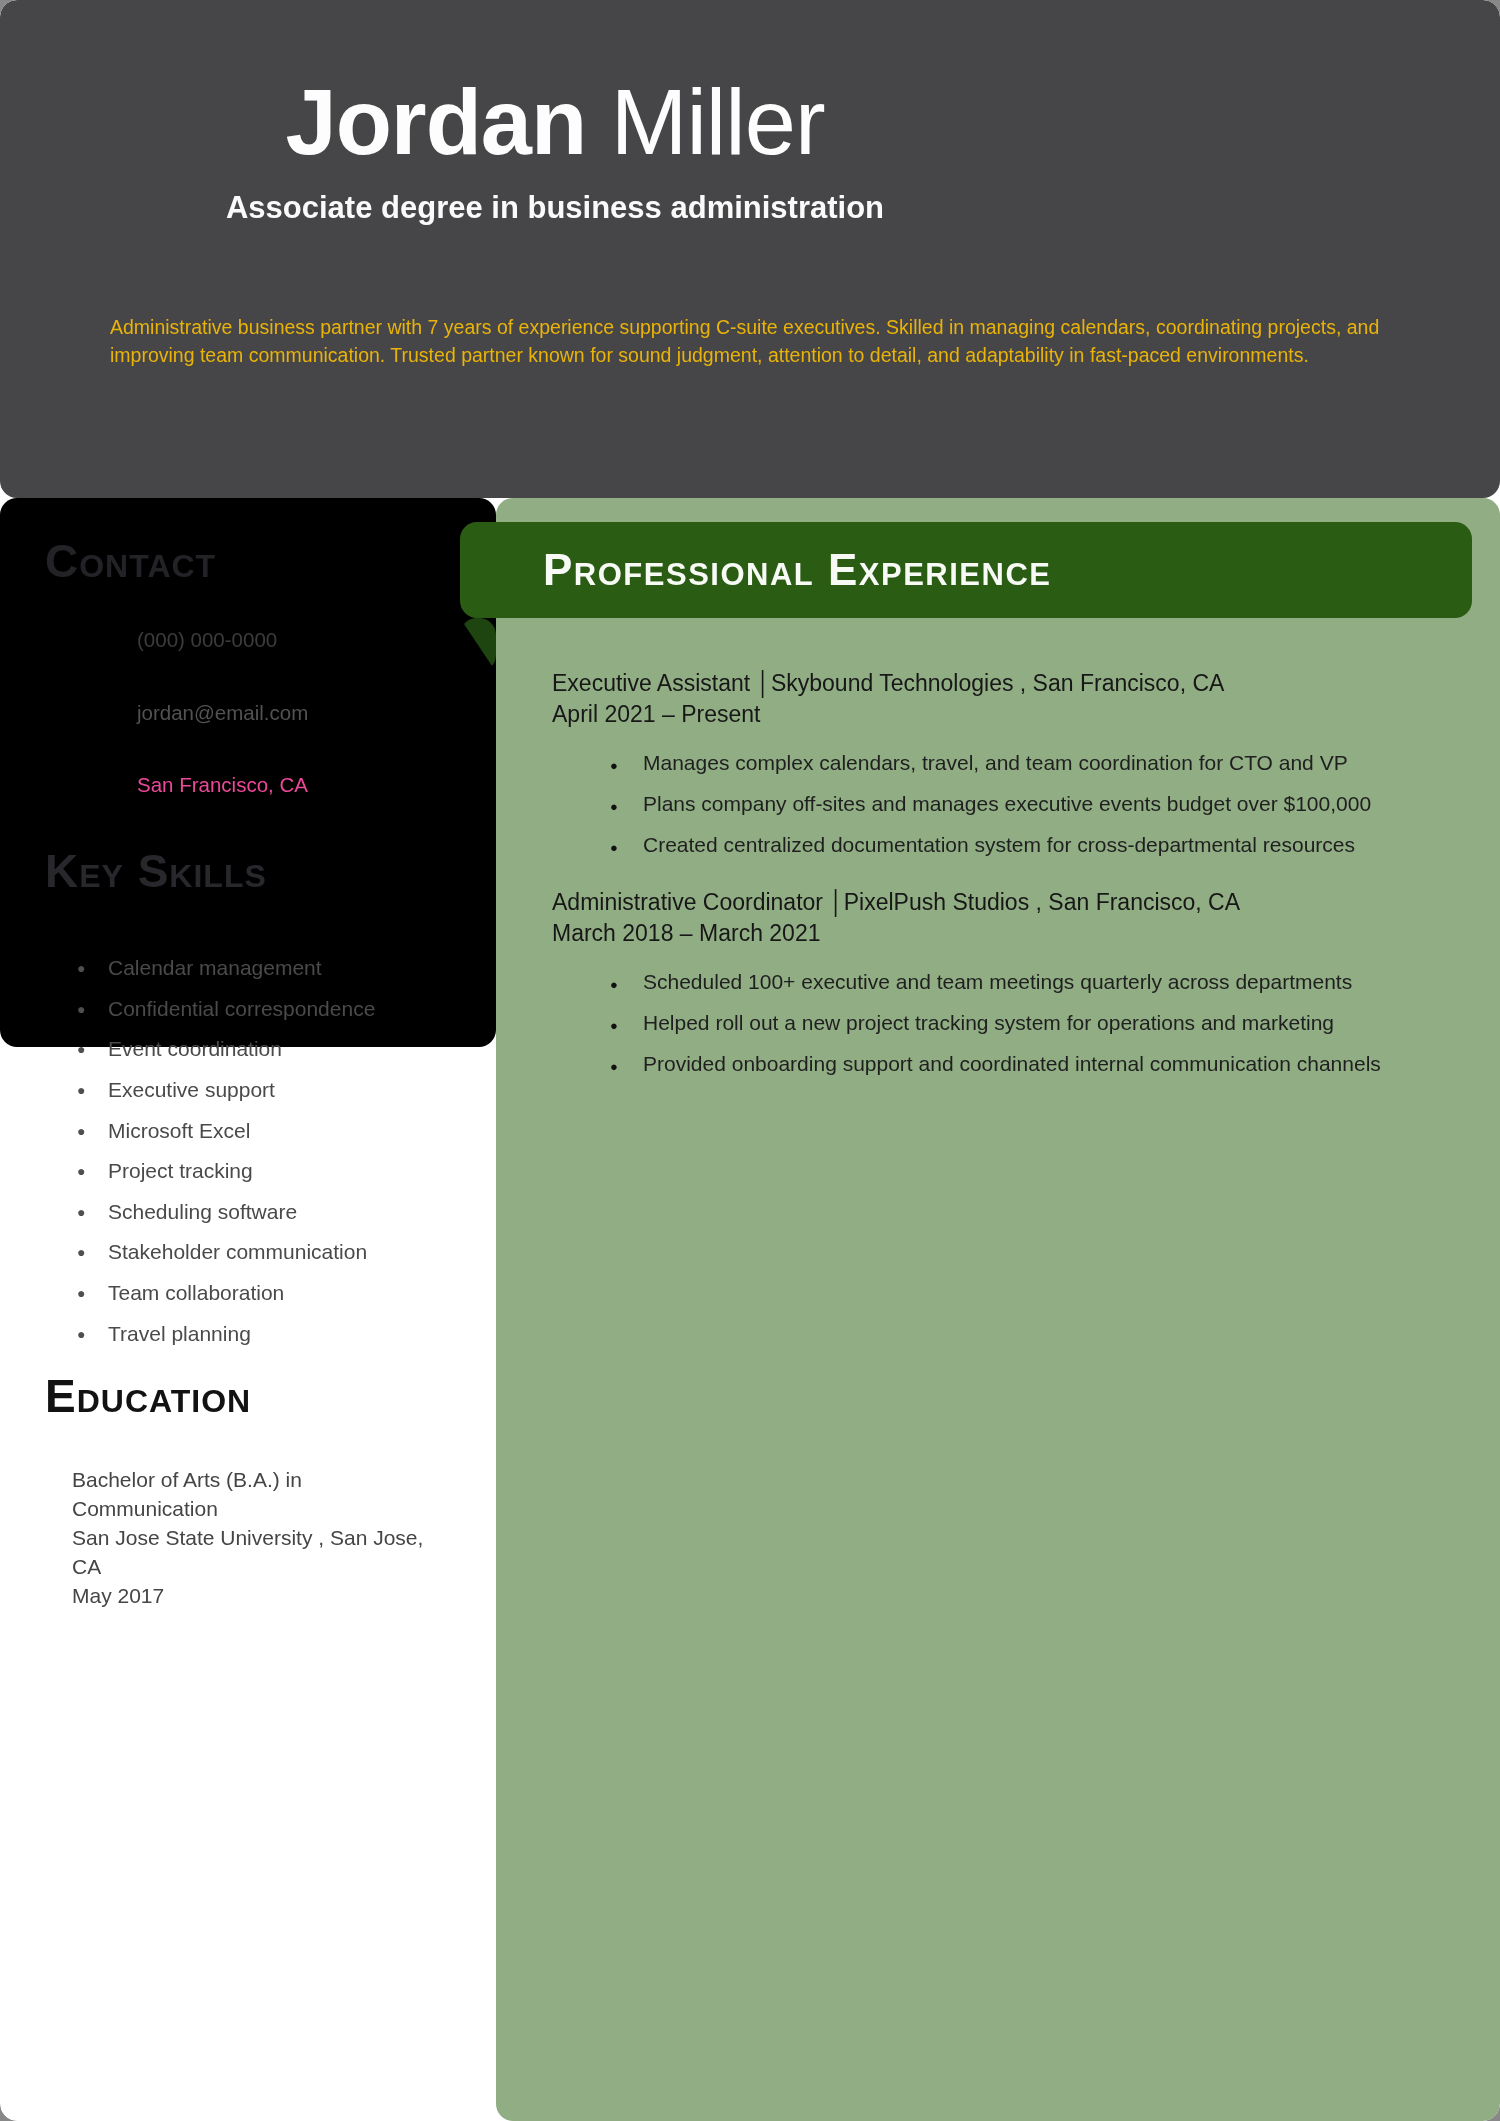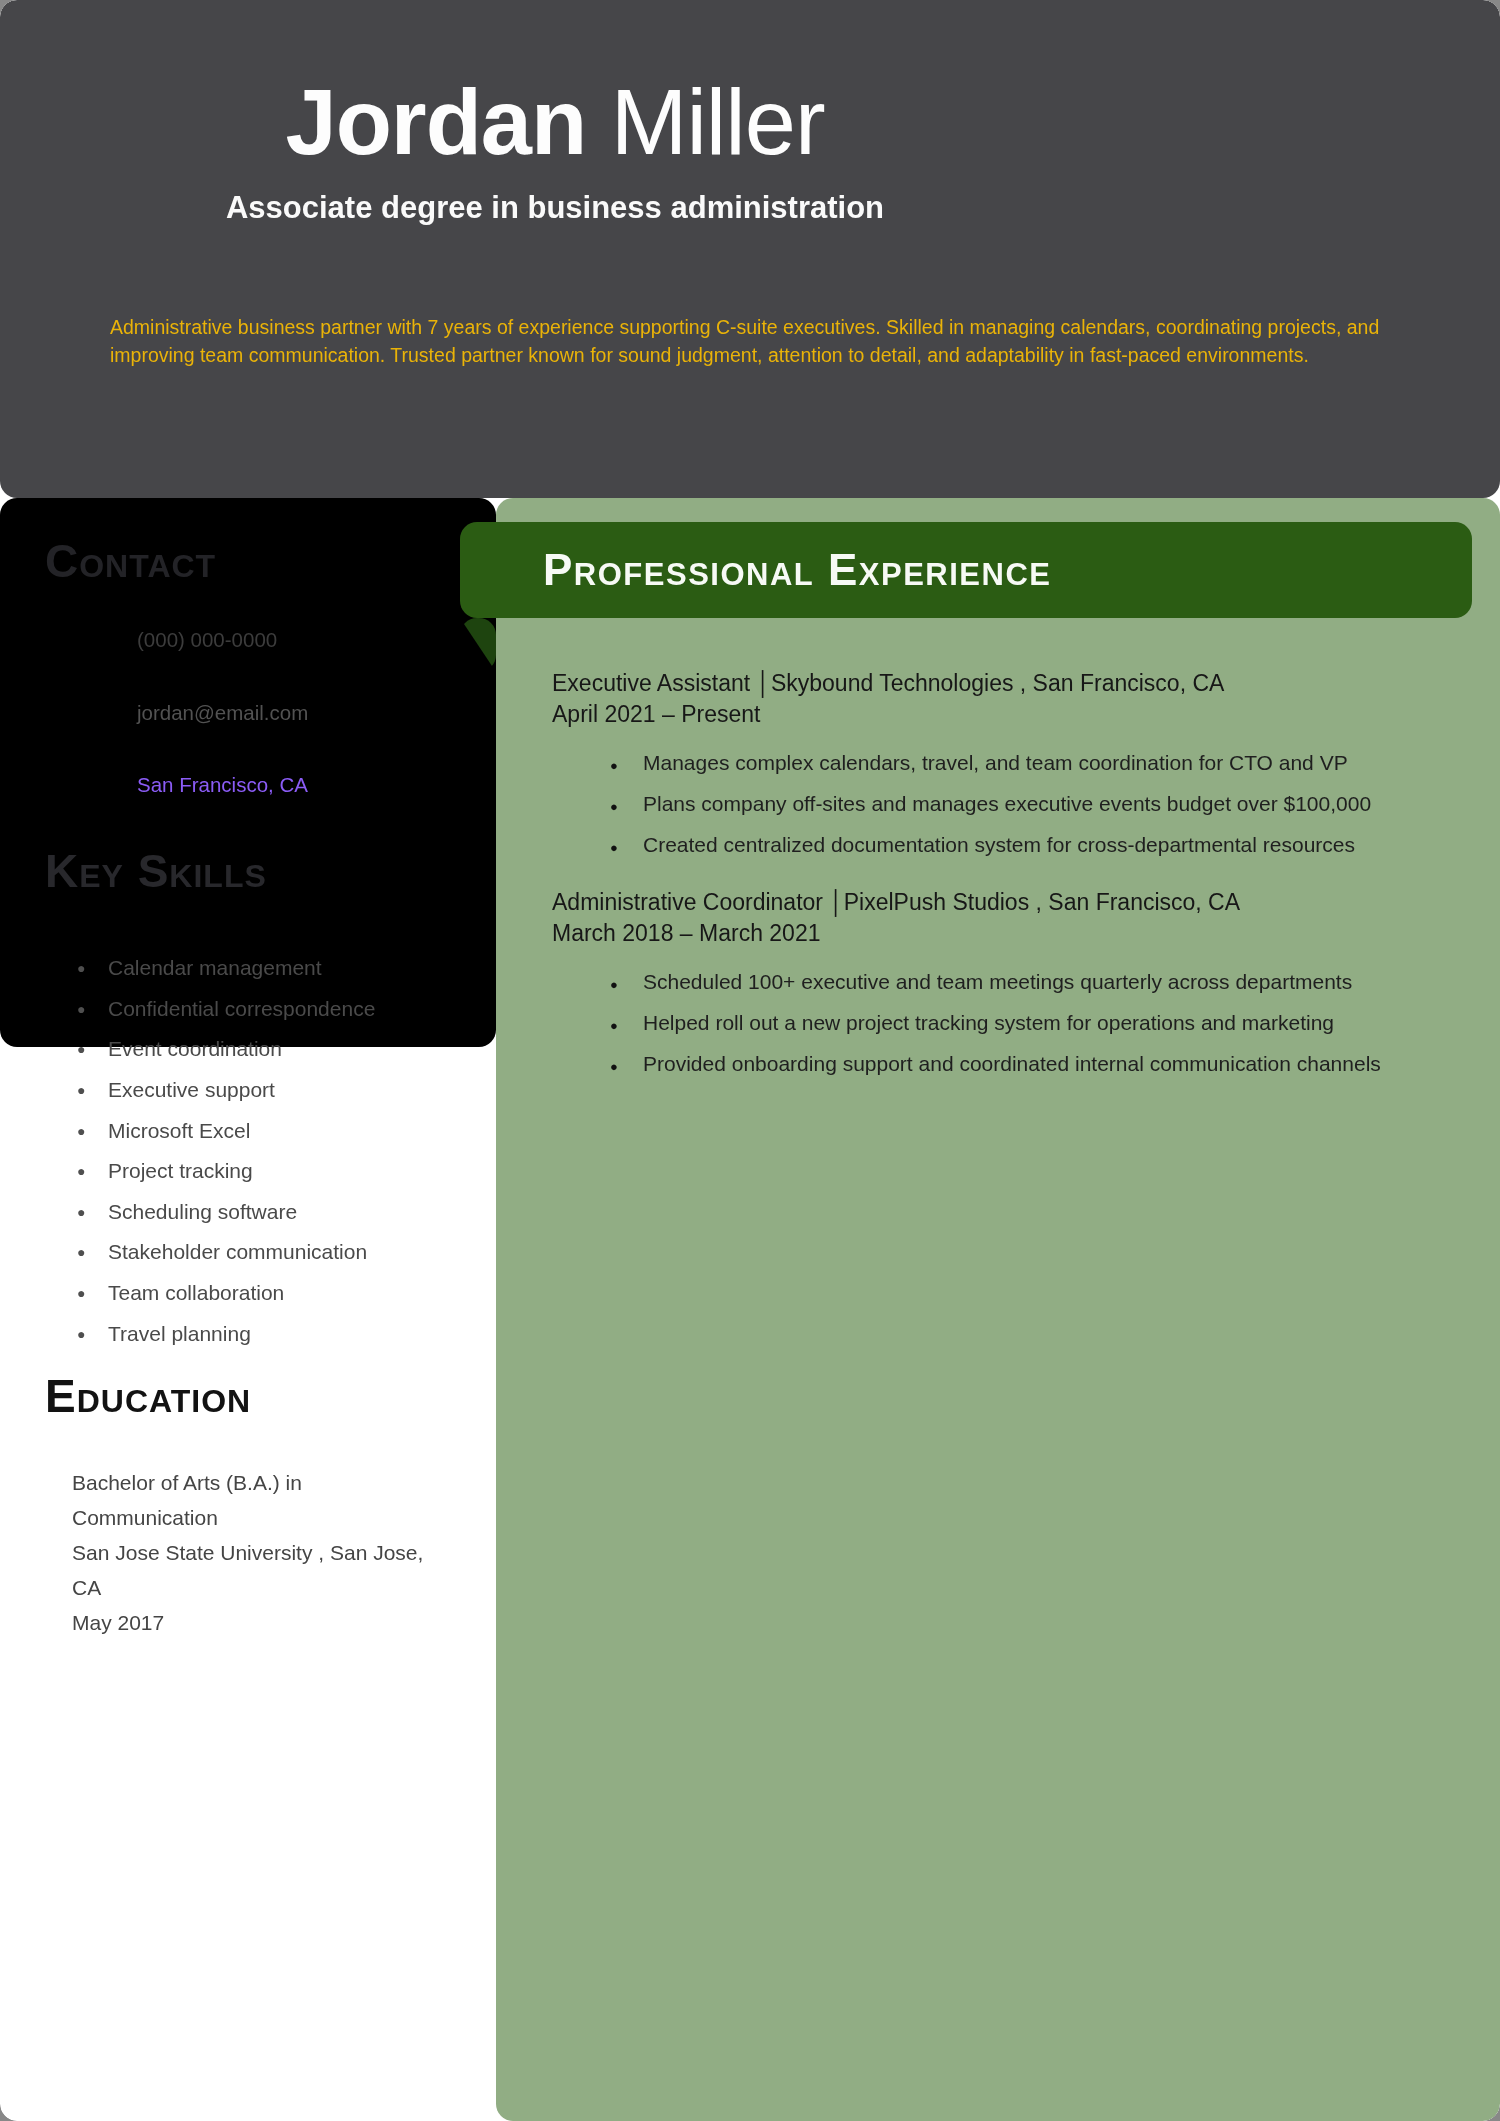--- a/index.html
+++ b/index.html
@@ -30,27 +30,27 @@
         clip-path:polygon(0 0,100% 0,100% 100%);}
 
   
   .side-heading{position:absolute;left:45px;line-height:1;font-variant:small-caps;font-weight:700;font-size:46px;letter-spacing:1px;}
   .h-contact{top:538px;color:#232327;}
   .h-skills{top:848px;color:#28282c;}
   .h-education{top:1373px;color:#121212;}
   .contact-item{position:absolute;left:137px;font-size:20.5px;line-height:1.2;}
   .c-phone{top:628px;color:#3c3c3c;}
   .c-email{top:701px;color:#525252;}
-  .c-location{top:773px;color:#8b5cf6;}
+  .c-location{top:773px;color:#ec4899;}
 
   .skills-list{position:absolute;left:77px;top:948px;list-style:none;width:400px;}
   .skills-list li{height:40.6px;display:flex;align-items:center;font-size:21px;color:#4a4a4a;}
   .skills-list li::before{content:"\25CF";font-size:14px;color:#4f4f4f;width:31px;flex:0 0 31px;}
 
-  .edu-block{position:absolute;left:72px;top:1465px;width:360px;font-size:21px;line-height:35px;color:#454545;}
+  .edu-block{position:absolute;left:72px;top:1465px;width:360px;font-size:21px;line-height:29px;color:#454545;}
 
   
   .content{position:absolute;left:552px;top:618px;width:890px;color:var(--body-text);}
   .job{margin-top:50px;}
   .job + .job{margin-top:20px;}
   .job-title,.job-dates{font-size:23px;line-height:31px;color:#171717;}
   .job-bullets{list-style:none;margin-top:14px;padding-left:58px;}
   .job-bullets li{display:flex;align-items:baseline;font-size:21px;line-height:38px;color:#1f1f1f;}
   .job-bullets li::before{content:"\25CF";font-size:13px;color:#111;width:33px;flex:0 0 33px;}
 </style>

